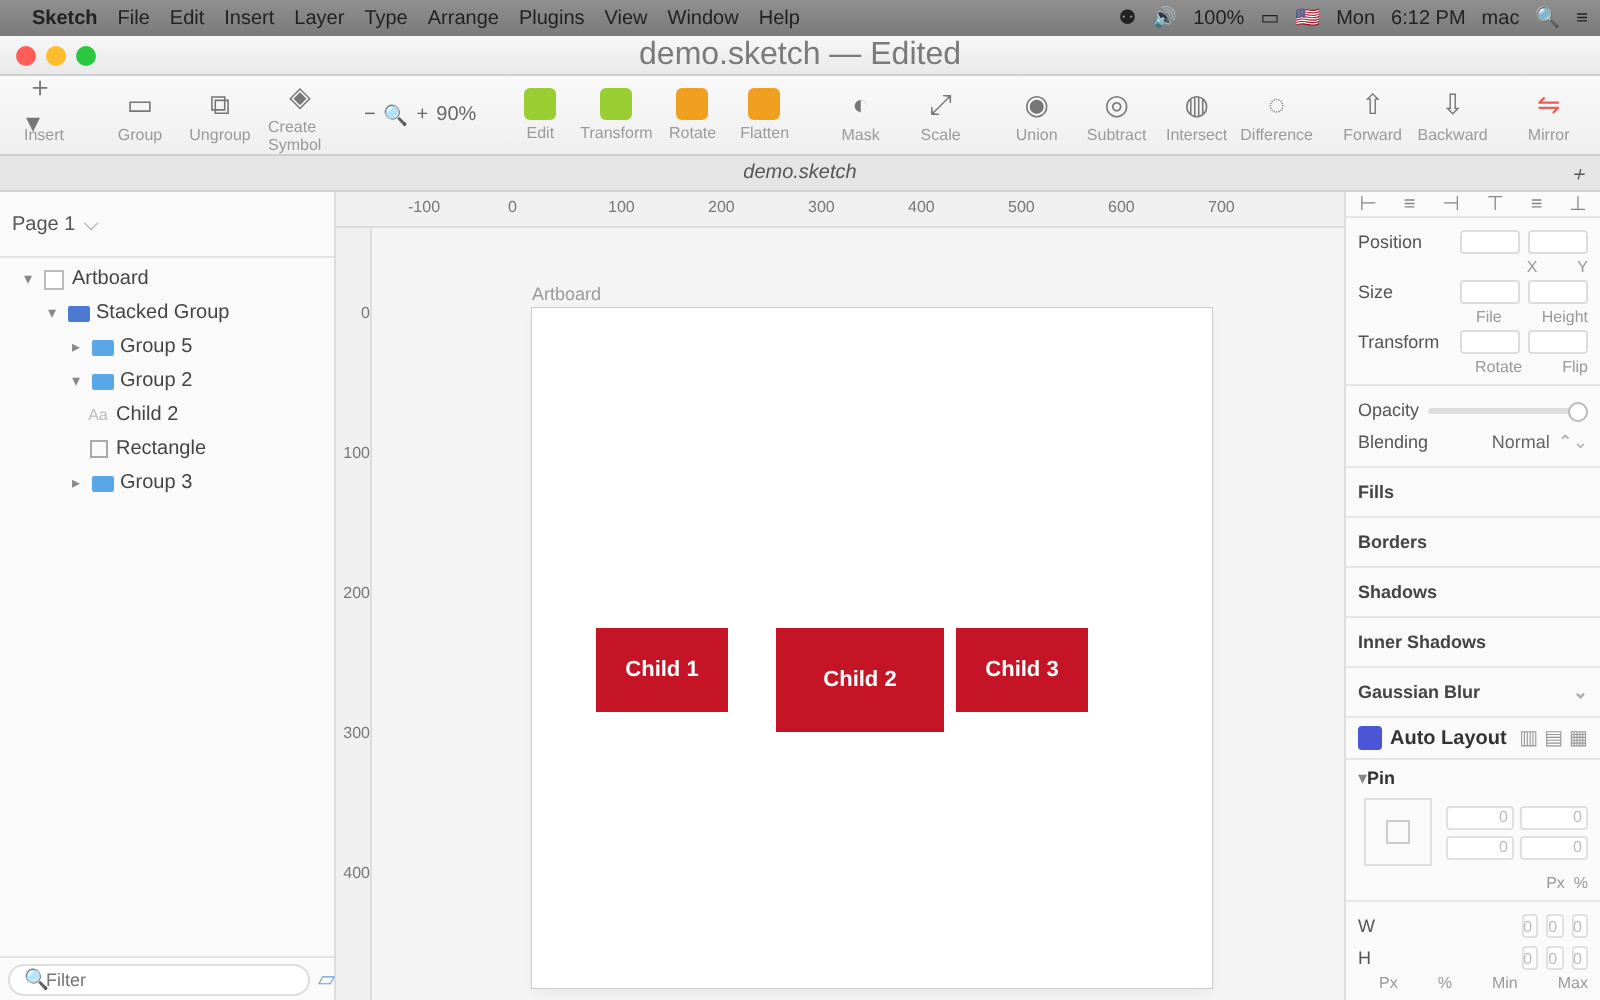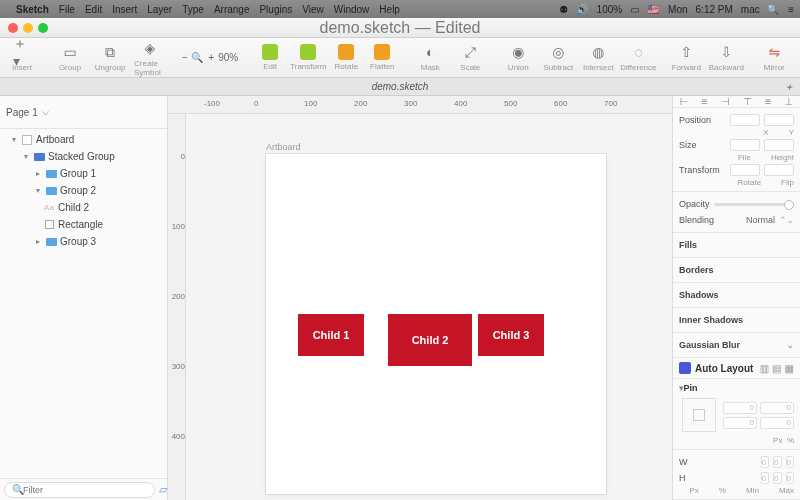--- a/index.html
+++ b/index.html
@@ -240,21 +240,21 @@
           <span class="ic">
             <span class="folder stacked"></span>
           </span>
           <span>Stacked Group</span>
         </div>
       <div class="layer l3">
           <span class="arr">▸</span>
           <span class="ic">
             <span class="folder"></span>
           </span>
-          <span>Group 1</span>
+          <span>Group 5</span>
         </div>
       <div class="layer l3">
           <span class="arr">▾</span>
           <span class="ic">
             <span class="folder"></span>
           </span>
           <span>Group 2</span>
         </div>
       <div class="layer l4">
           <span class="arr"></span>

